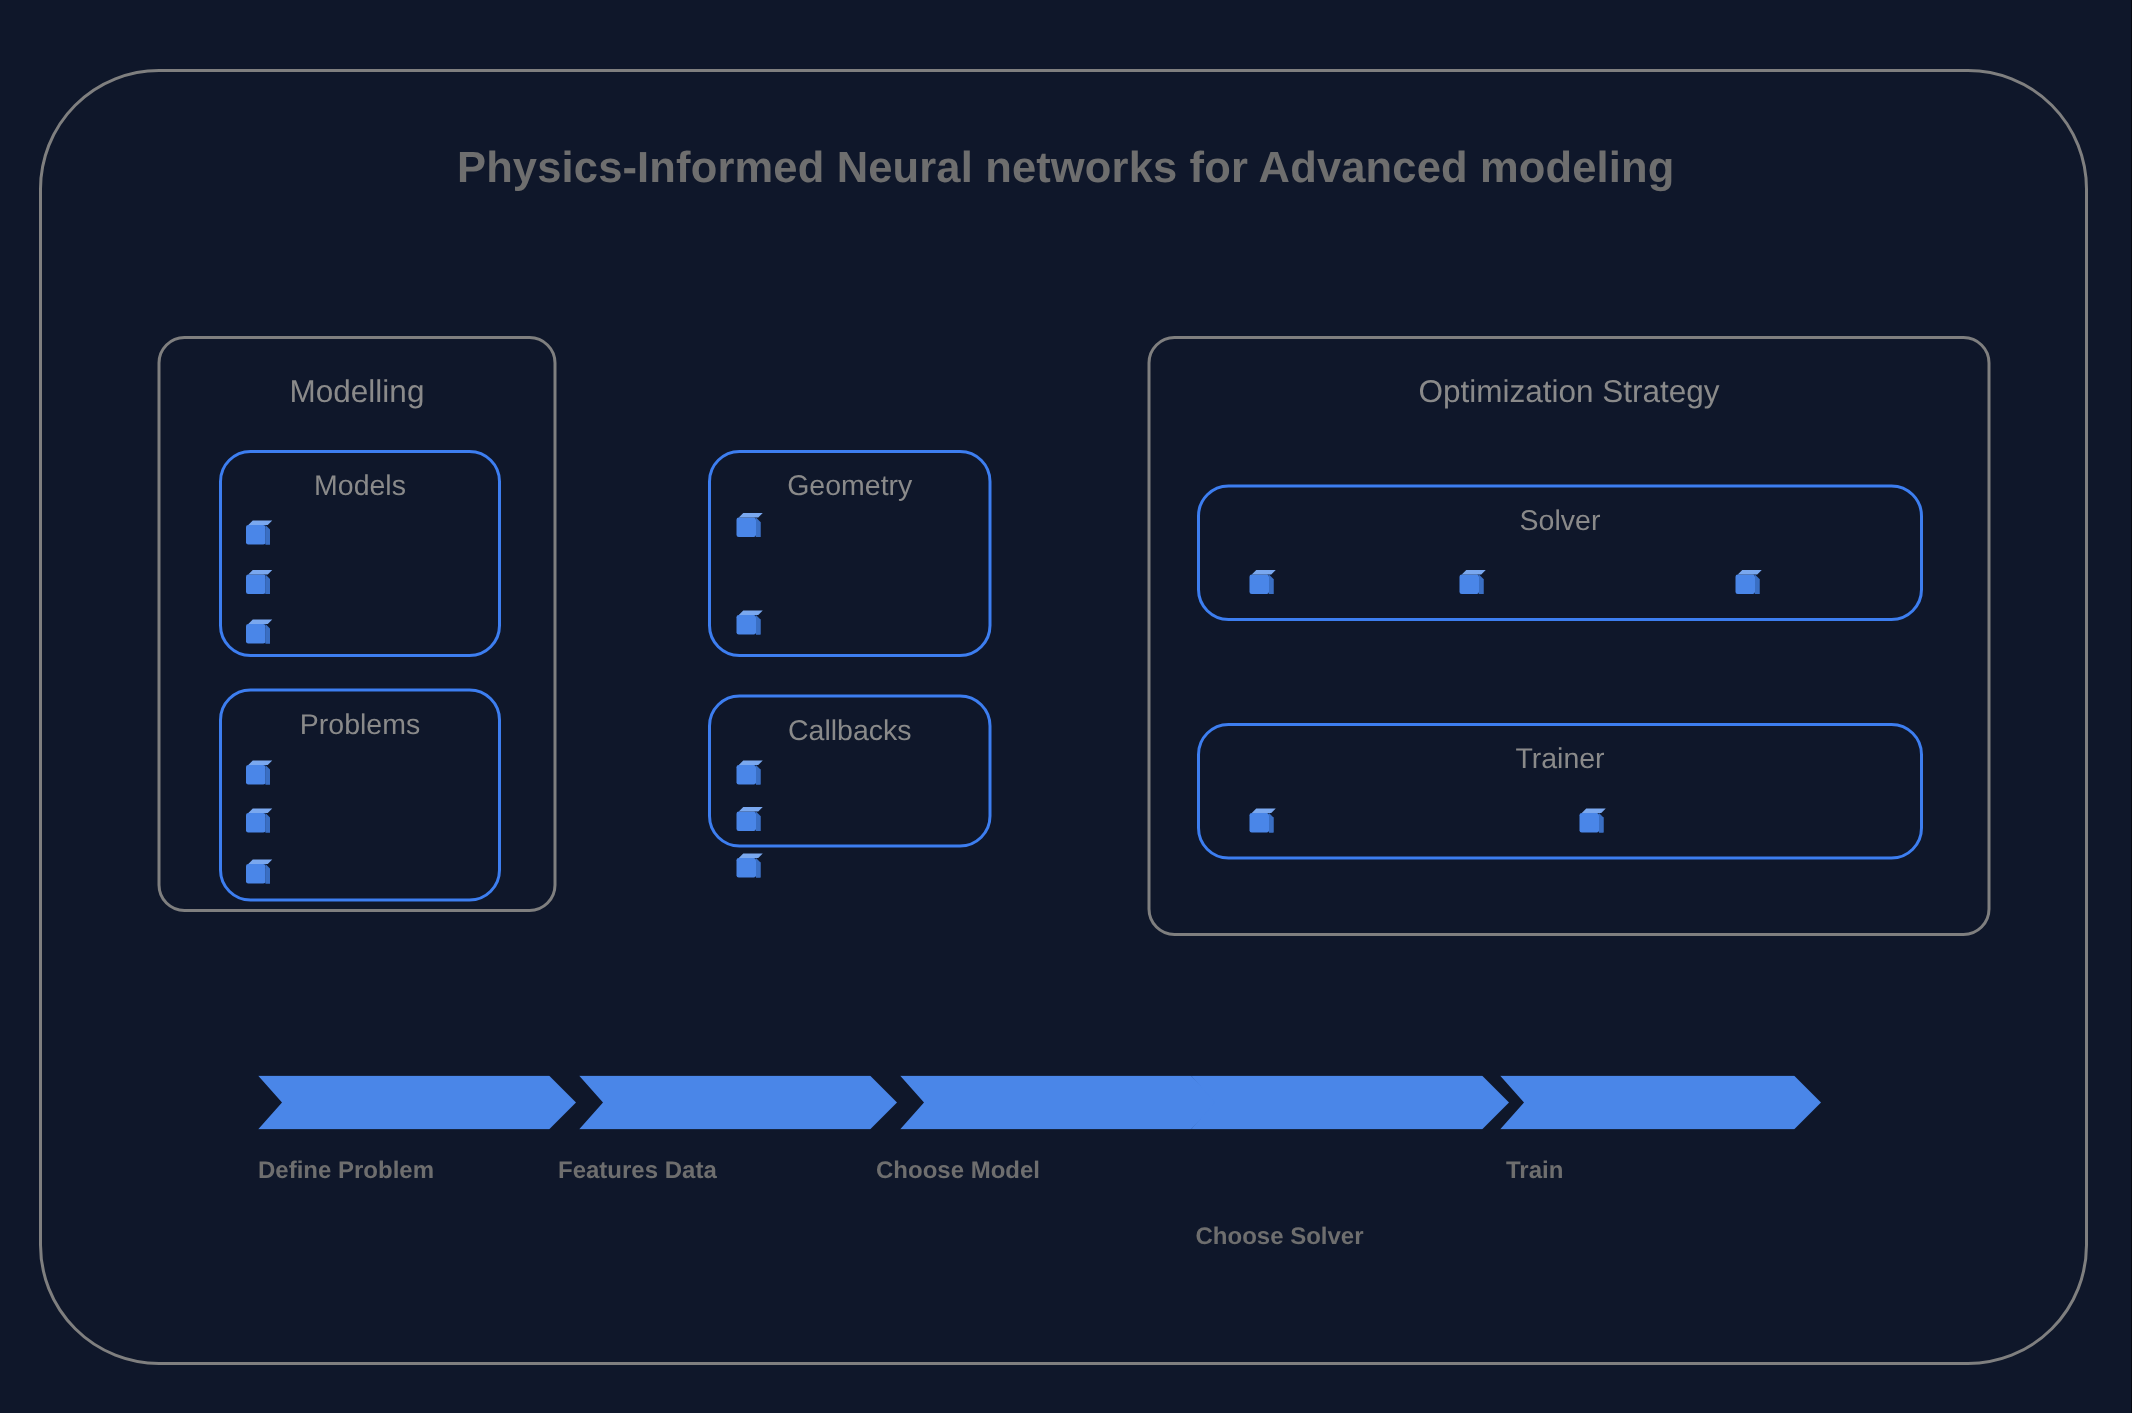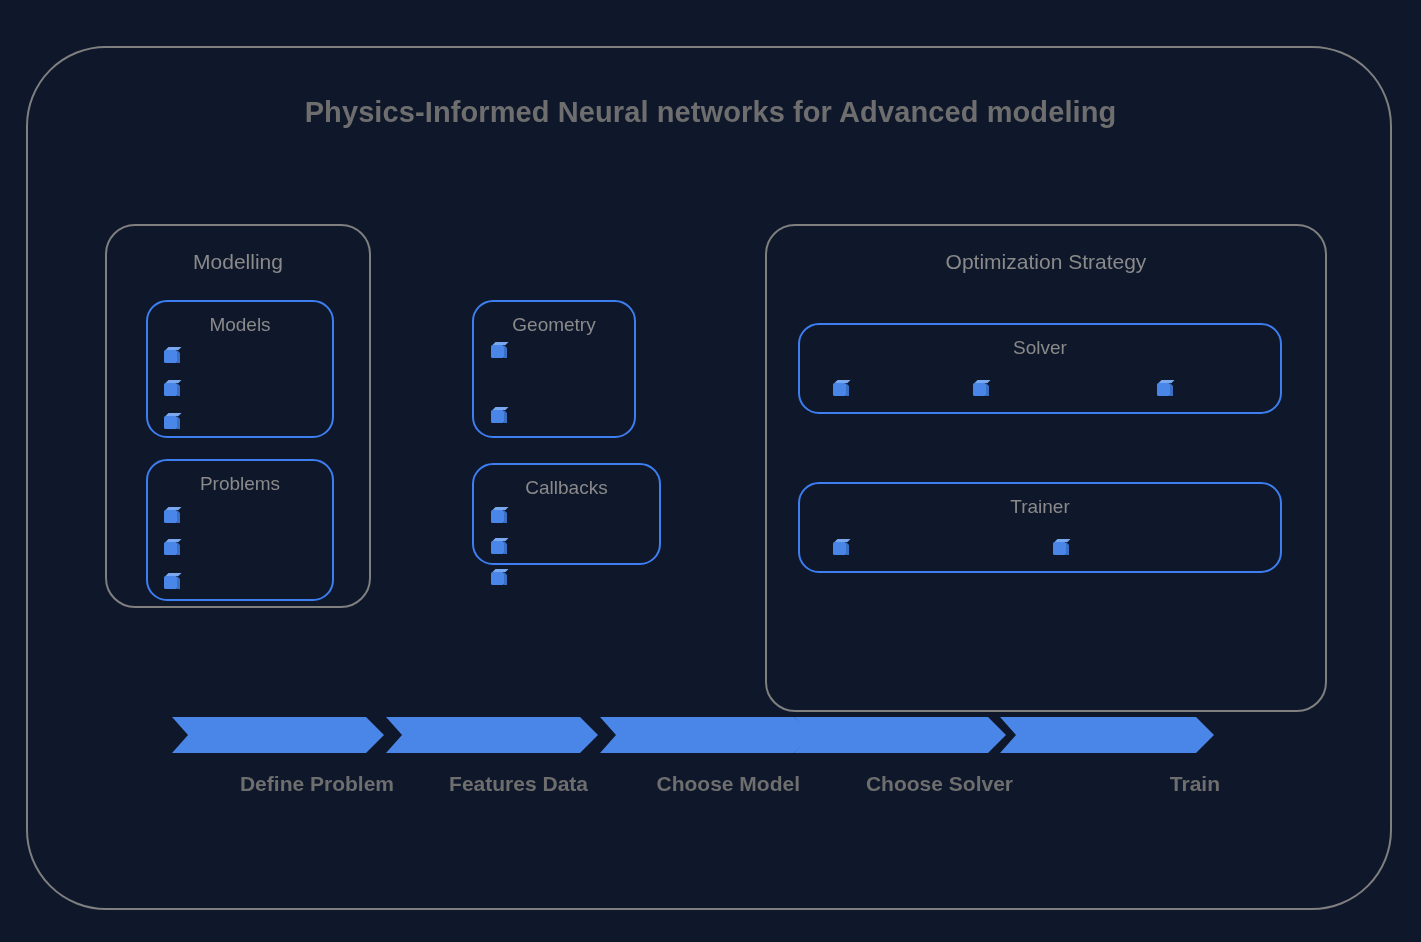--- a/index.html
+++ b/index.html
@@ -37,57 +37,57 @@
     font-size: 29px;
     font-weight: bold;
     color: #6e6e6e;
     letter-spacing: 0.1px;
   }
 
   
   .group {
     position: absolute;
     border: 2px solid #7f7f7f;
-    border-radius: 30px;
+    border-radius: 18px;
     box-sizing: border-box;
   }
   .group-title {
     position: absolute;
     left: 0;
     top: 24px;
     width: 100%;
     text-align: center;
     font-size: 21px;
     color: #8a8a8a;
   }
 
   #group-modelling { left: 105px;  top: 224px; width: 266px;  height: 384px; }
   #group-features  { left: 430px;  top: 224px; width: 275px;  height: 384px; }
-  #group-optim     { left: 765px;  top: 224px; width: 562px;  height: 488px; }
+  #group-optim     { left: 765px;  top: 224px; width: 562px;  height: 400px; }
 
   
   .card {
     position: absolute;
     border: 2px solid #3d7ef0;
     border-radius: 21px;
     box-sizing: border-box;
   }
   .card-title {
     position: absolute;
     left: 0;
     top: 12px;
     width: 100%;
     text-align: center;
     font-size: 19px;
     color: #8a8a8a;
   }
 
   #card-models    { left: 146px; top: 300px; width: 188px; height: 138px; }
   #card-problems  { left: 146px; top: 459px; width: 188px; height: 142px; }
-  #card-geometry  { left: 472px; top: 300px; width: 164px; height: 138px; }
+  #card-geometry  { left: 472px; top: 300px; width: 189px; height: 138px; }
   #card-callbacks { left: 472px; top: 463px; width: 189px; height: 102px; }
   #card-solver    { left: 798px; top: 323px; width: 484px; height: 91px; }
   #card-trainer   { left: 798px; top: 482px; width: 484px; height: 91px; }
 
   
   .cube {
     position: absolute;
     width: 13px;
     height: 13px;
     background: #4a86e8;
@@ -135,22 +135,22 @@
   }
   .chev.mid {
     clip-path: polygon(0 0, calc(100% - 18px) 0, 100% 50%, calc(100% - 18px) 100%, 0 100%, 16px 50%);
   }
   .chev.end {
     clip-path: polygon(0 0, calc(100% - 18px) 0, 100% 50%, calc(100% - 18px) 100%, 0 100%, 16px 50%);
   }
   .flow-label {
     position: absolute;
     top: 772px;
-    text-align: right;
-    font-size: 21px;
+    text-align: left;
+    font-size: 16px;
     font-weight: bold;
     color: #6e6e6e;
     white-space: nowrap;
   }
 </style>
 </head>
 <body>
 
 <div id="canvas">
 
@@ -211,16 +211,16 @@
     <div class="chev start" style="left:0px;   width:212px;"></div>
     <div class="chev mid" style="left:214px; width:212px;"></div>
     <div class="chev mid" style="left:428px; width:212px;"></div>
     <div class="chev mid" style="left:622px; width:212px;"></div>
     <div class="chev end" style="left:828px; width:214px;"></div>
   </div>
 
   <div class="flow-label" style="left:172px; width:222px;">Define Problem</div>
   <div class="flow-label" style="left:372px; width:216px;">Features Data</div>
   <div class="flow-label" style="left:584px; width:216px;">Choose Model</div>
-  <div class="flow-label" style="left:797px; width:216px;">Choose Solver</div>
+  <div class="flow-label" style="left:797px; width:216px;margin-top:44px;">Choose Solver</div>
   <div class="flow-label" style="left:1004px; width:216px;">Train</div>
 
 </div>
 
 </body></html>

